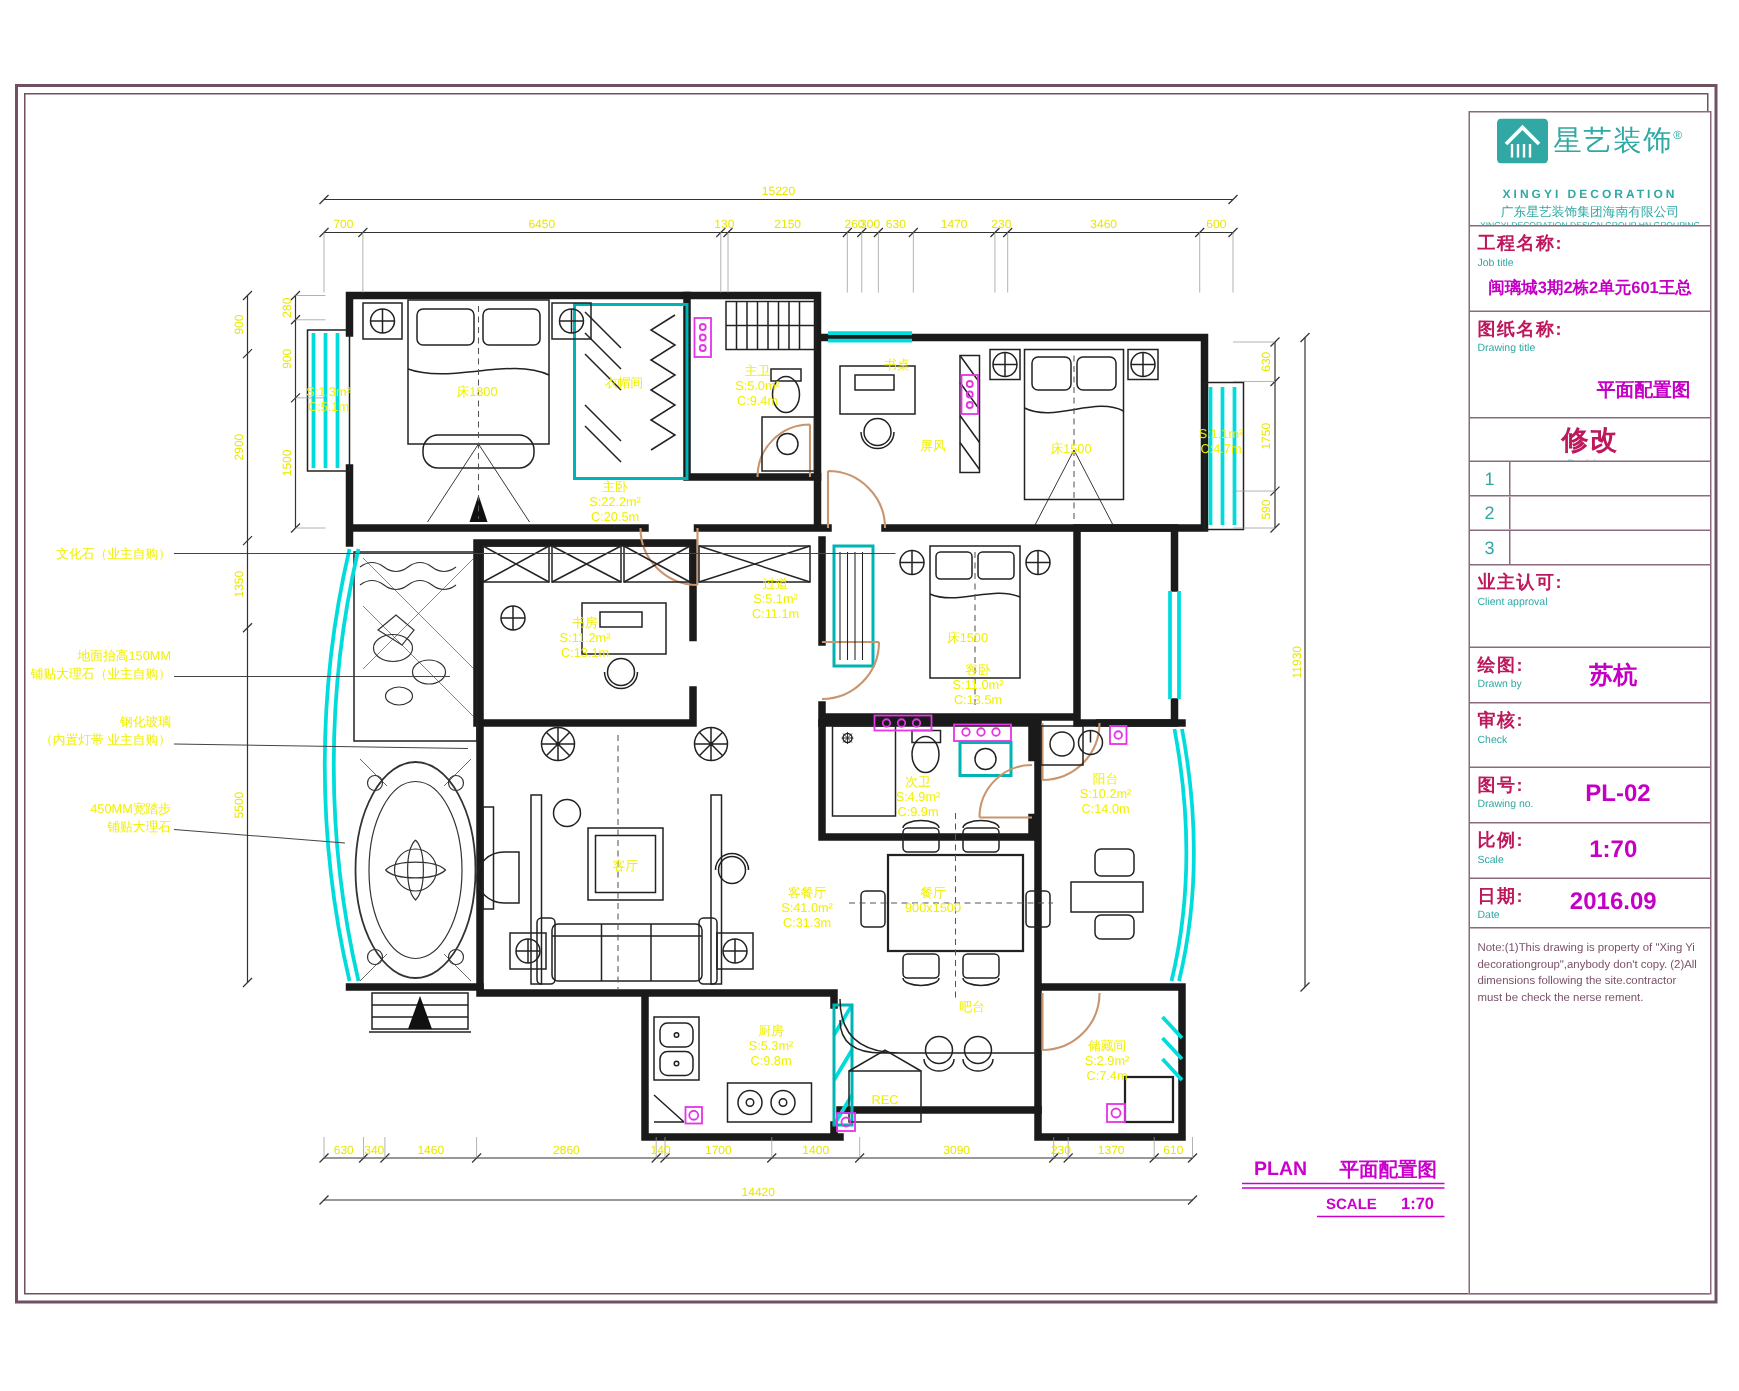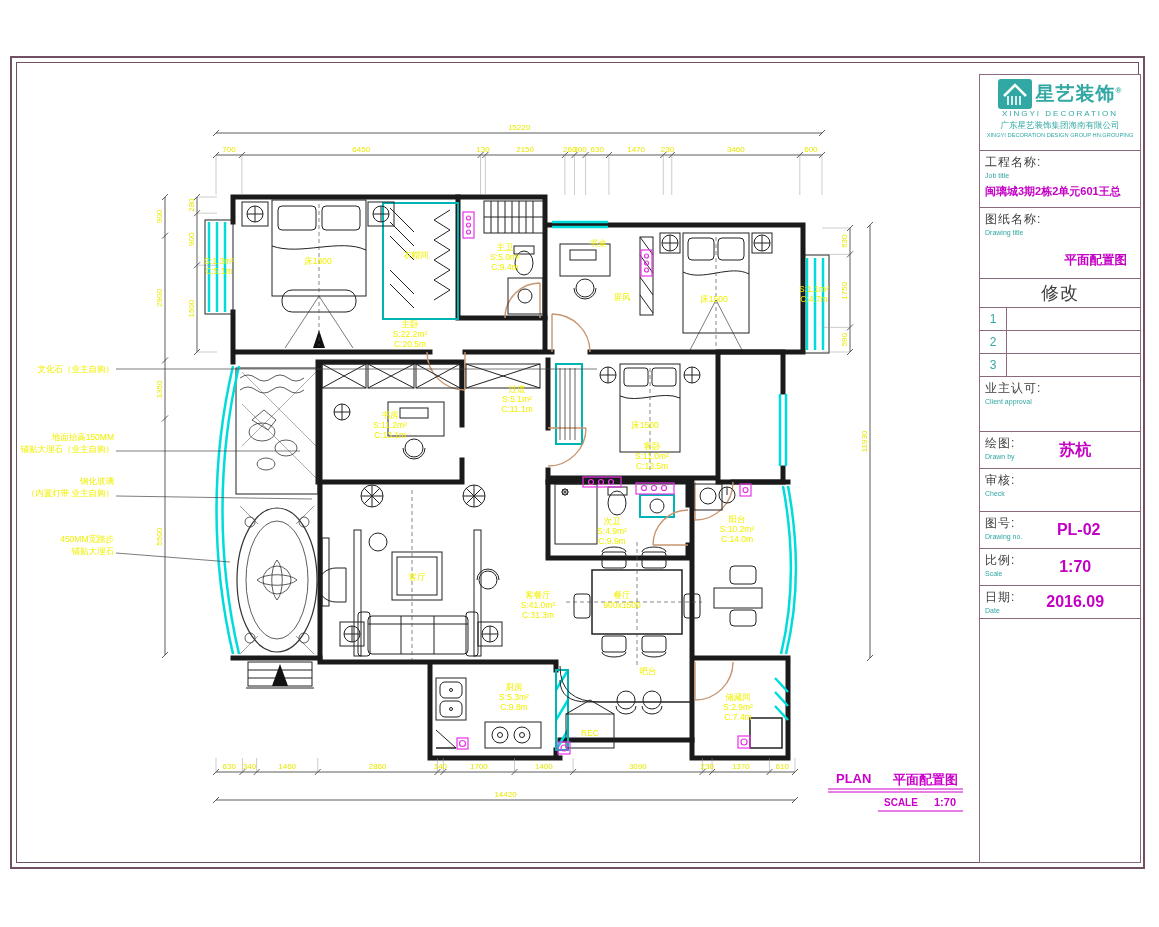--- a/index.html
+++ b/index.html
@@ -8,32 +8,32 @@
   .sheet-outer{position:absolute;left:10px;top:56px;width:1135px;height:813px;
        border:2px solid #6f5163;box-sizing:border-box}
   .sheet-inner{position:absolute;left:4px;top:4px;right:4px;bottom:4px;
        border:1px solid #6f5163}
   #plan-svg{position:absolute;left:15px;top:65px;width:960px;height:805px}
 
   
   .title-block{position:absolute;left:979px;top:74px;width:162px;height:789px;
        border:1px solid #8a6a7c;box-sizing:border-box;display:flex;flex-direction:column;background:#fff}
   .tbs{border-bottom:1px solid #8a6a7c;box-sizing:border-box;padding:3px 5px;overflow:hidden;flex:0 0 auto}
-  .cnl{color:#404040;font-size:12px;font-weight:normal;letter-spacing:1px}
+  .cnl{color:#be185d;font-size:12px;font-weight:bold;letter-spacing:1px}
   .enl{color:#31a8a3;font-size:7px;margin-top:1px}
   .mag{color:#c400c4;font-weight:bold}
   .center{text-align:center}
   .tb-logo{padding:4px 2px 2px 2px;text-align:center}
   .logo-row{display:flex;align-items:center;justify-content:center;gap:4px}
-  .brand{color:#31a8a3;font-size:19px;font-weight:bold;letter-spacing:1px;white-space:nowrap}
+  .brand{color:#31a8a3;font-size:19px;font-weight:normal;letter-spacing:1px;white-space:nowrap}
   .reg{font-size:8px;vertical-align:super}
-  .brand-en{color:#31a8a3;font-size:8px;font-weight:normal;letter-spacing:2px;margin-top:0px}
+  .brand-en{color:#31a8a3;font-size:8px;font-weight:bold;letter-spacing:2px;margin-top:16px}
   .company-cn{color:#31a8a3;font-size:8.5px;margin-top:2px;white-space:nowrap}
   .company-en{color:#31a8a3;font-size:6px;transform:scale(.95);white-space:nowrap}
-  .job-val{font-size:11px;margin-top:5px;white-space:nowrap}
+  .job-val{font-size:11px;text-align:center;margin-top:5px;white-space:nowrap}
   .drw-val{font-size:12.5px;text-align:right;padding-right:8px;margin-top:16px}
   .revhdr{padding-top:2px}
   .revhdr .cnl{font-size:18px}
   .rev{display:flex;padding:0}
   .revnum{width:26px;border-right:1px solid #8a6a7c;color:#31a8a3;font-size:12px;
        display:flex;align-items:center;justify-content:center}
   .revbody{flex:1}
   .inline{display:flex}
   .lbl-col{flex:0 0 auto}
   .val{flex:1;display:flex;align-items:center;justify-content:center;font-size:16px}
@@ -571,14 +571,15 @@
 
   <div class="tbs inline" style="height:33px">
     <div class="lbl-col">
       <div class="cnl">日期:</div>
       <div class="enl">Date</div>
     </div>
     <div class="val mag">2016.09</div>
   </div>
 
   <div class="tbs notes">
+    <div class="note-en">Note:(1)This drawing is property of "Xing Yi decorationgroup",anybody don't copy.  (2)All dimensions following the site.contractor must be check the nerse rement.</div>
   </div>
 </div>
 
 </body></html>

